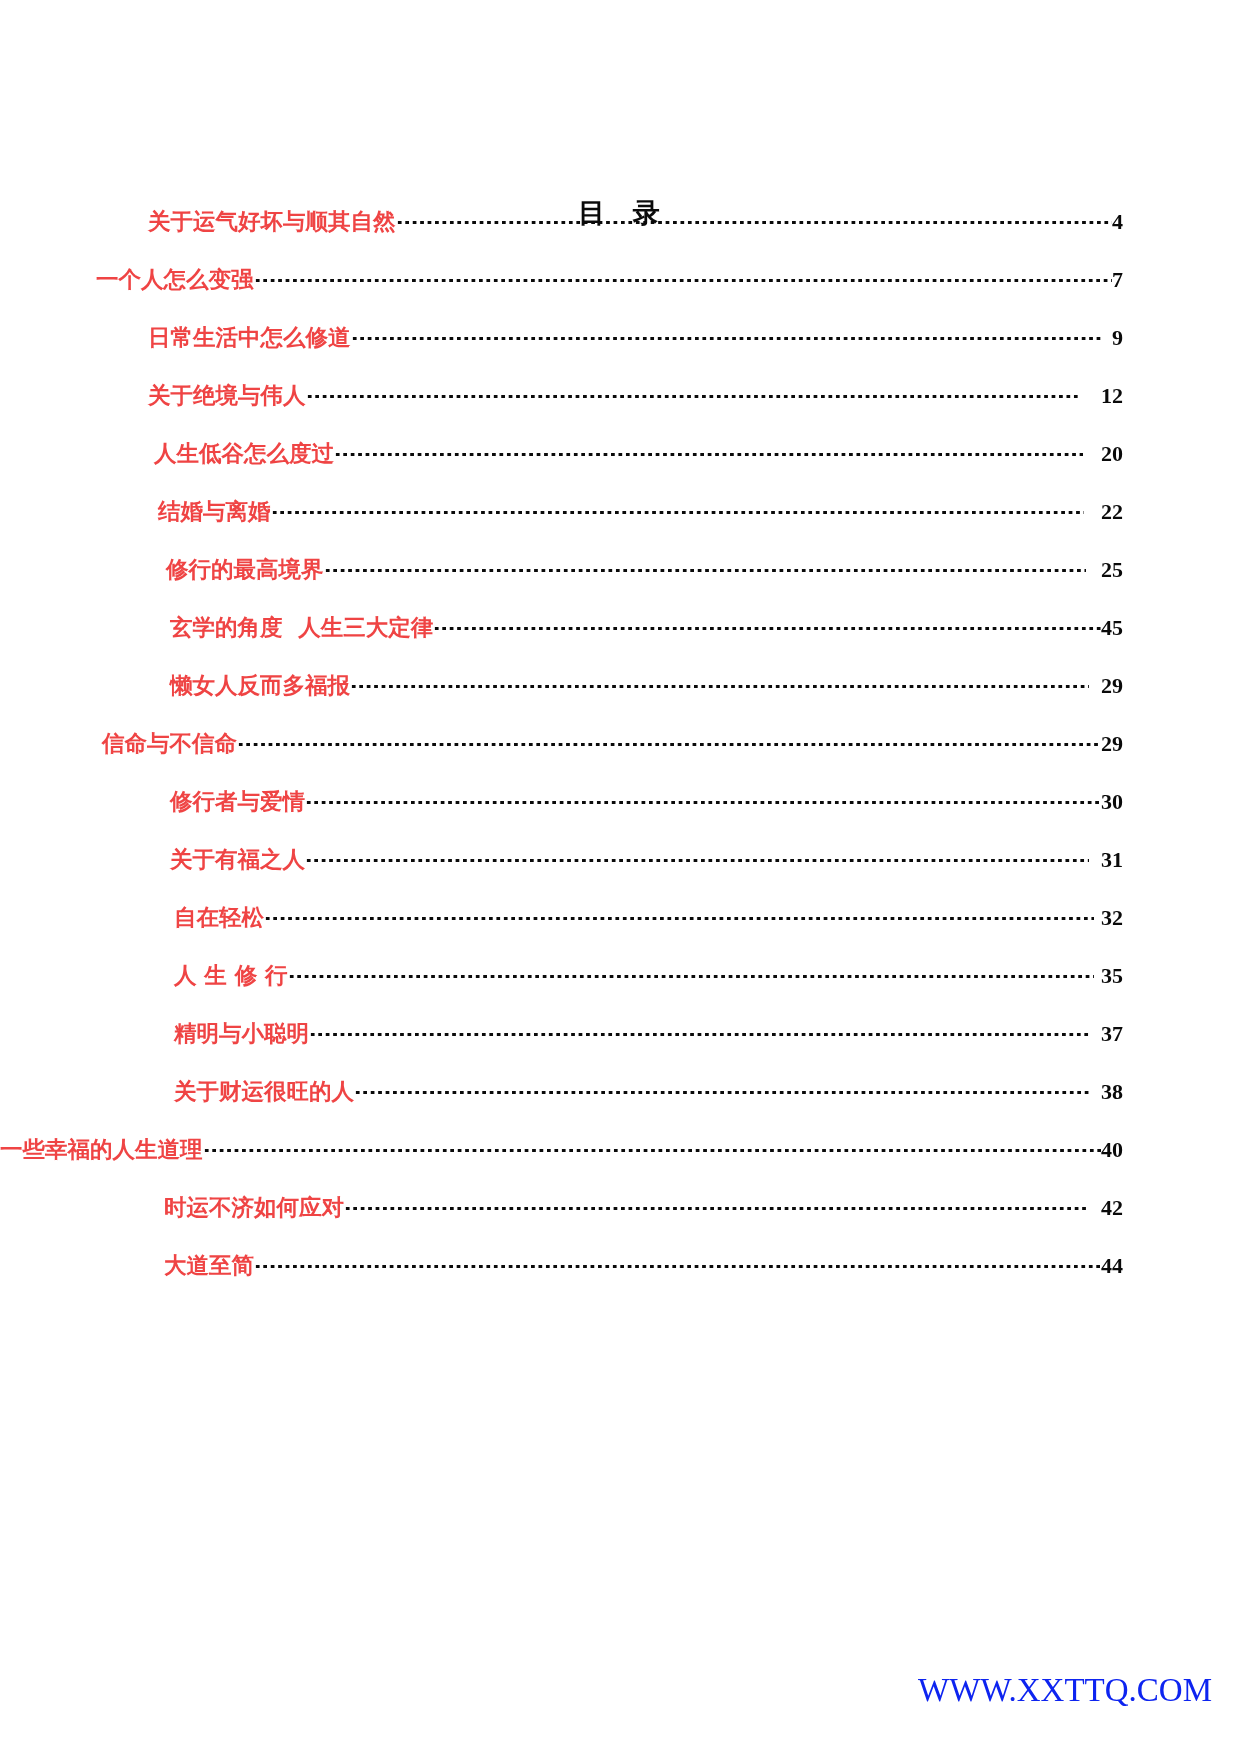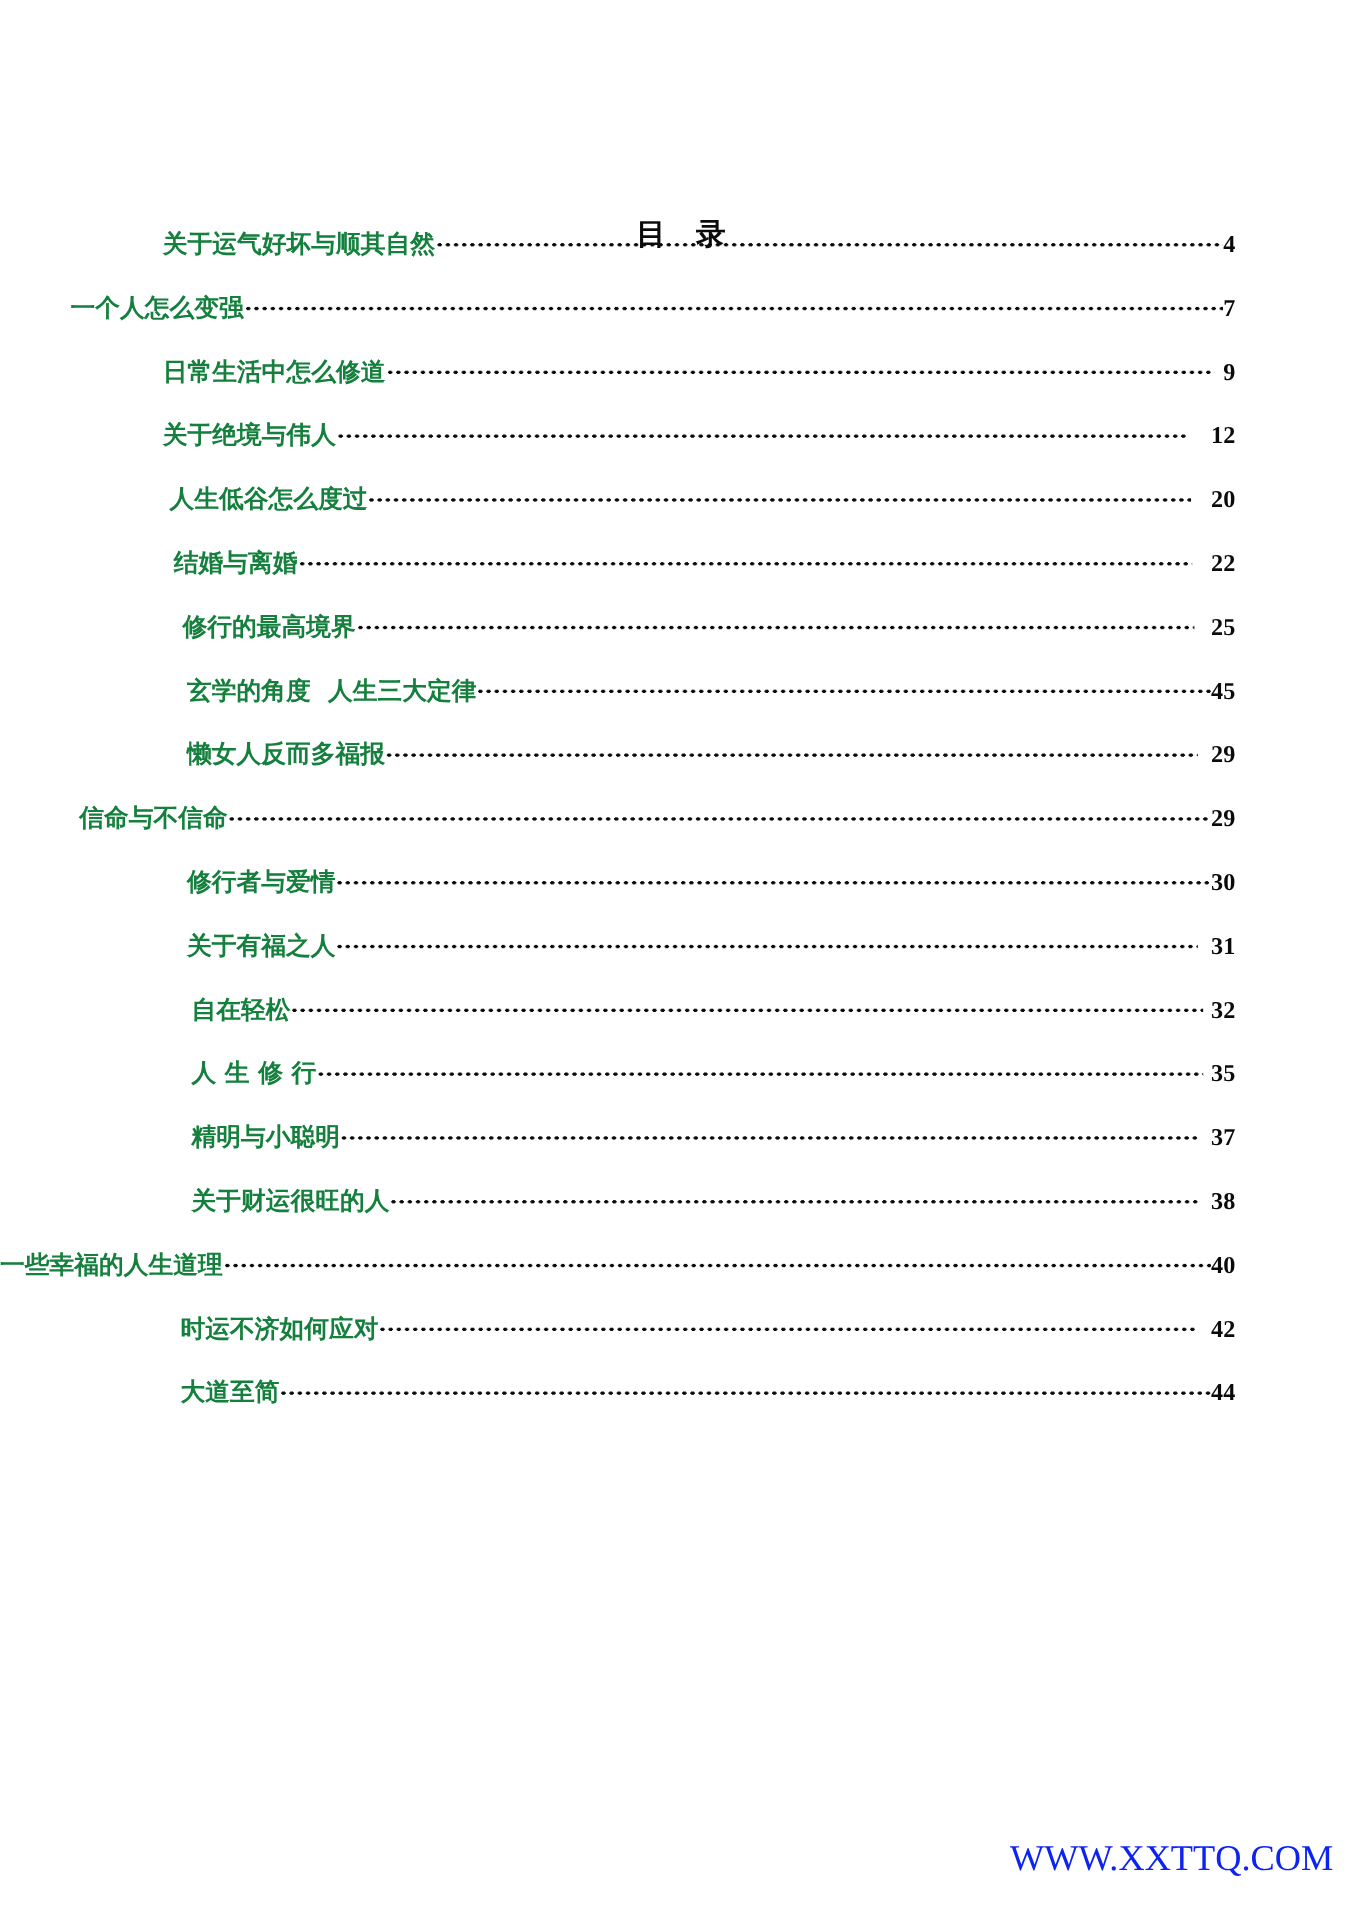--- a/index.html
+++ b/index.html
@@ -48,21 +48,21 @@
     width: 100%;
     box-sizing: border-box;
     padding-right: 115px;
     color: #0a0a0a;
   }
   .toc-label {
     font-family: "DejaVu Sans", "Liberation Sans", sans-serif;
     font-weight: bold;
     font-size: 22.5px;
     white-space: pre;
-    color: #15803d;
+    color: #ef4444;
     flex: 0 0 auto;
   }
   .toc-leader {
     flex: 1 1 auto;
     min-width: 6px;
     position: relative;
     height: 1em;
     overflow: hidden;
   }
   .toc-leader::after {
@@ -110,21 +110,21 @@
 <div class="page">
 
   <div class="toc-title">目  录</div>
 
   <div class="toc-list">
       <div class="toc-entry" style="height: 58px; padding-left: 148px;">
         <span class="toc-label">关于运气好坏与顺其自然</span>
         <span class="toc-leader"></span>
         <span class="toc-page">4</span>
       </div>
-      <div class="toc-entry" style="height: 58px; padding-left: 64px;">
+      <div class="toc-entry" style="height: 58px; padding-left: 96px;">
         <span class="toc-label">一个人怎么变强</span>
         <span class="toc-leader"></span>
         <span class="toc-page">7</span>
       </div>
       <div class="toc-entry" style="height: 58px; padding-left: 148px;">
         <span class="toc-label">日常生活中怎么修道</span>
         <span class="toc-leader" style="margin-right: 8px;"></span>
         <span class="toc-page">9</span>
       </div>
       <div class="toc-entry" style="height: 58px; padding-left: 148px;">
@@ -150,21 +150,21 @@
       <div class="toc-entry" style="height: 58px; padding-left: 170px;">
         <span class="toc-label">玄学的角度  人生三大定律</span>
         <span class="toc-leader"></span>
         <span class="toc-page">45</span>
       </div>
       <div class="toc-entry" style="height: 58px; padding-left: 170px;">
         <span class="toc-label">懒女人反而多福报</span>
         <span class="toc-leader" style="margin-right: 12px;"></span>
         <span class="toc-page">29</span>
       </div>
-      <div class="toc-entry" style="height: 58px; padding-left: 72px;">
+      <div class="toc-entry" style="height: 58px; padding-left: 102px;">
         <span class="toc-label">信命与不信命</span>
         <span class="toc-leader"></span>
         <span class="toc-page">29</span>
       </div>
       <div class="toc-entry" style="height: 58px; padding-left: 170px;">
         <span class="toc-label">修行者与爱情</span>
         <span class="toc-leader"></span>
         <span class="toc-page">30</span>
       </div>
       <div class="toc-entry" style="height: 58px; padding-left: 170px;">

